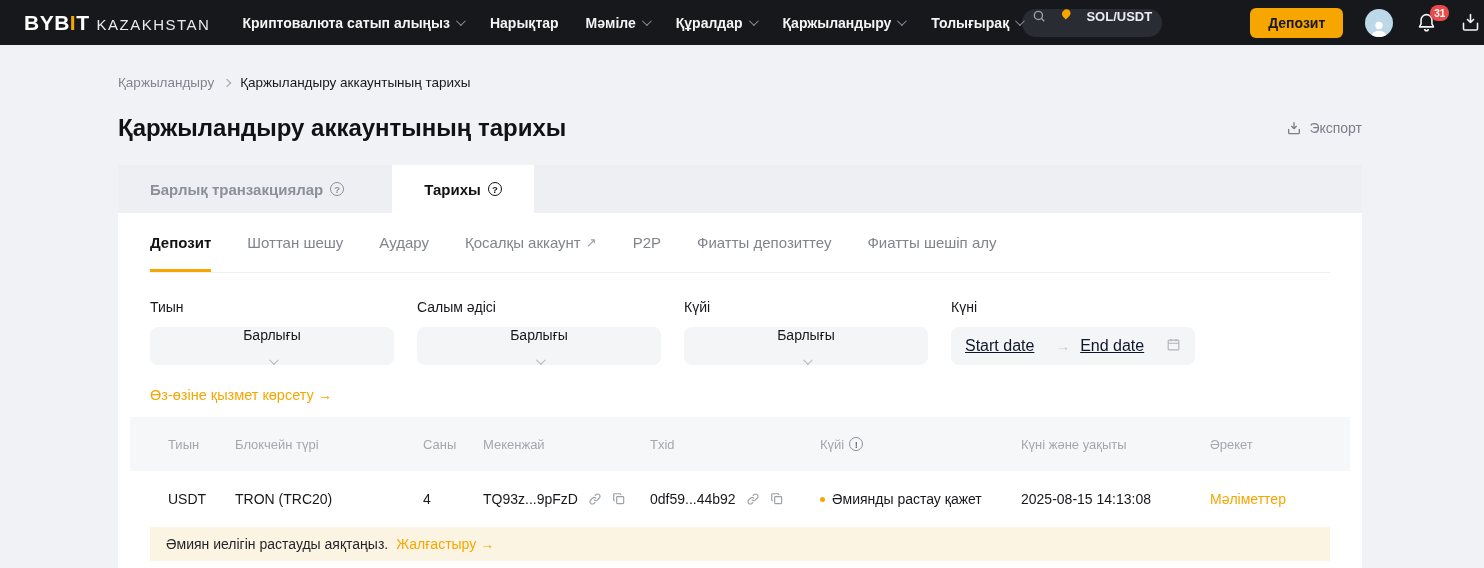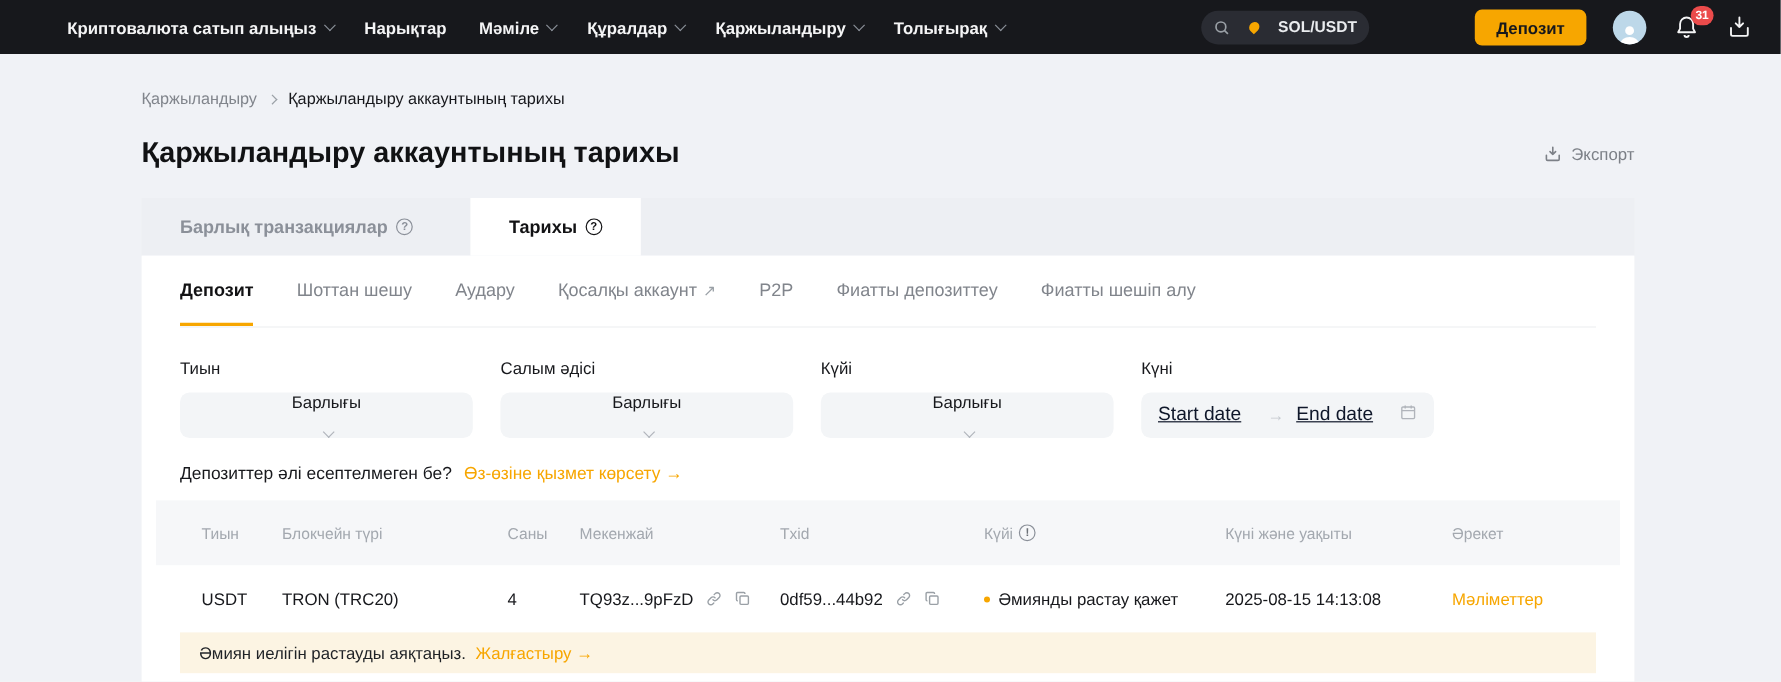--- a/index.html
+++ b/index.html
@@ -11,21 +11,21 @@
   .logo { display:flex; align-items:baseline; cursor:pointer; white-space:nowrap; }
   .logo-main { font-size:21px; font-weight:800; color:#fff; letter-spacing:.5px; }
   .logo-i { color:#f7a600; font-style:normal; }
   .logo-region { font-size:15px; font-weight:300; color:#e9eaec; letter-spacing:1.5px; margin-left:7px; }
   .menu { display:flex; align-items:center; gap:27px; margin-left:32px; }
   .menu-item { display:flex; align-items:center; gap:6px; color:#f4f4f5; font-size:14px; font-weight:600; cursor:pointer; white-space:nowrap; }
   .chev { width:7px; height:7px; border-right:1.6px solid #8b9099; border-bottom:1.6px solid #8b9099;
           transform:rotate(45deg) translateY(-2px); display:inline-block; }
   .nav-right { margin-left:auto; display:flex; align-items:center; }
   .search-pill { width:140px; height:28px; background:#2a2c33; border-radius:14px; display:flex;
-    align-items:center; padding:0 10px; gap:16px; cursor:pointer; }
+    align-items:flex-start; padding:0 10px; gap:16px; cursor:pointer; }
   .search-pill svg { flex:0 0 auto; }
   .flame { width:9px; height:9px; background:#f7a600; border-radius:0 50% 50% 50%;
     transform:rotate(-135deg); display:inline-block; }
   .search-text { color:#eaecef; font-size:13px; font-weight:700; }
   .deposit-btn { margin-left:88px; height:30px; padding:0 18px; background:#f7a600; color:#17181c;
     font-size:14px; font-weight:700; border:none; border-radius:6px; cursor:pointer; }
   .nav-icons { display:flex; align-items:center; gap:23px; margin-left:22px; }
   .avatar { width:28px; height:28px; border-radius:50%; background:#bdd8e9; display:flex;
     align-items:flex-end; justify-content:center; overflow:hidden; cursor:pointer; }
   .icon-btn { position:relative; color:#f4f4f5; cursor:pointer; display:flex; align-items:center; }
@@ -93,20 +93,24 @@
 
   .banner { height:34px; background:#fcf4e3; display:flex; align-items:center; padding:4px 16px; gap:8px;
     font-size:14px; }
   .banner-text { color:#1f2226; }
   .banner-link { color:#f7a600; font-weight:500; cursor:pointer; }
 </style>
 </head>
 <body>
 
 <header class="navbar">
+  <div class="logo">
+    <span class="logo-main"><span>BYB</span><span class="logo-i">I</span><span>T</span></span>
+    <span class="logo-region">KAZAKHSTAN</span>
+  </div>
   <nav class="menu">
     <div class="menu-item">
         <span>Криптовалюта сатып алыңыз</span>
         <i class="chev"></i>
       </div>
     <div class="menu-item">
         <span>Нарықтар</span>
       </div>
     <div class="menu-item">
         <span>Мәміле</span>
@@ -252,21 +256,20 @@
                   <line x1="8" y1="3" x2="8" y2="7" stroke="currentColor" stroke-width="1.8"></line>
                   <line x1="16" y1="3" x2="16" y2="7" stroke="currentColor" stroke-width="1.8"></line>
                   <line x1="3.5" y1="10" x2="20.5" y2="10" stroke="currentColor" stroke-width="1.6"></line>
                 </svg>
             </span>
           </div>
         </div>
       </div>
 
       <div class="helper">
-        <span class="helper-q">Депозиттер әлі есептелмеген бе?</span>
         <span class="helper-link">Өз-өзіне қызмет көрсету →</span>
       </div>
 
       <div class="thead">
         <span>Тиын</span>
         <span>Блокчейн түрі</span>
         <span>Саны</span>
         <span>Мекенжай</span>
         <span>Txid</span>
         <span class="th-status">

